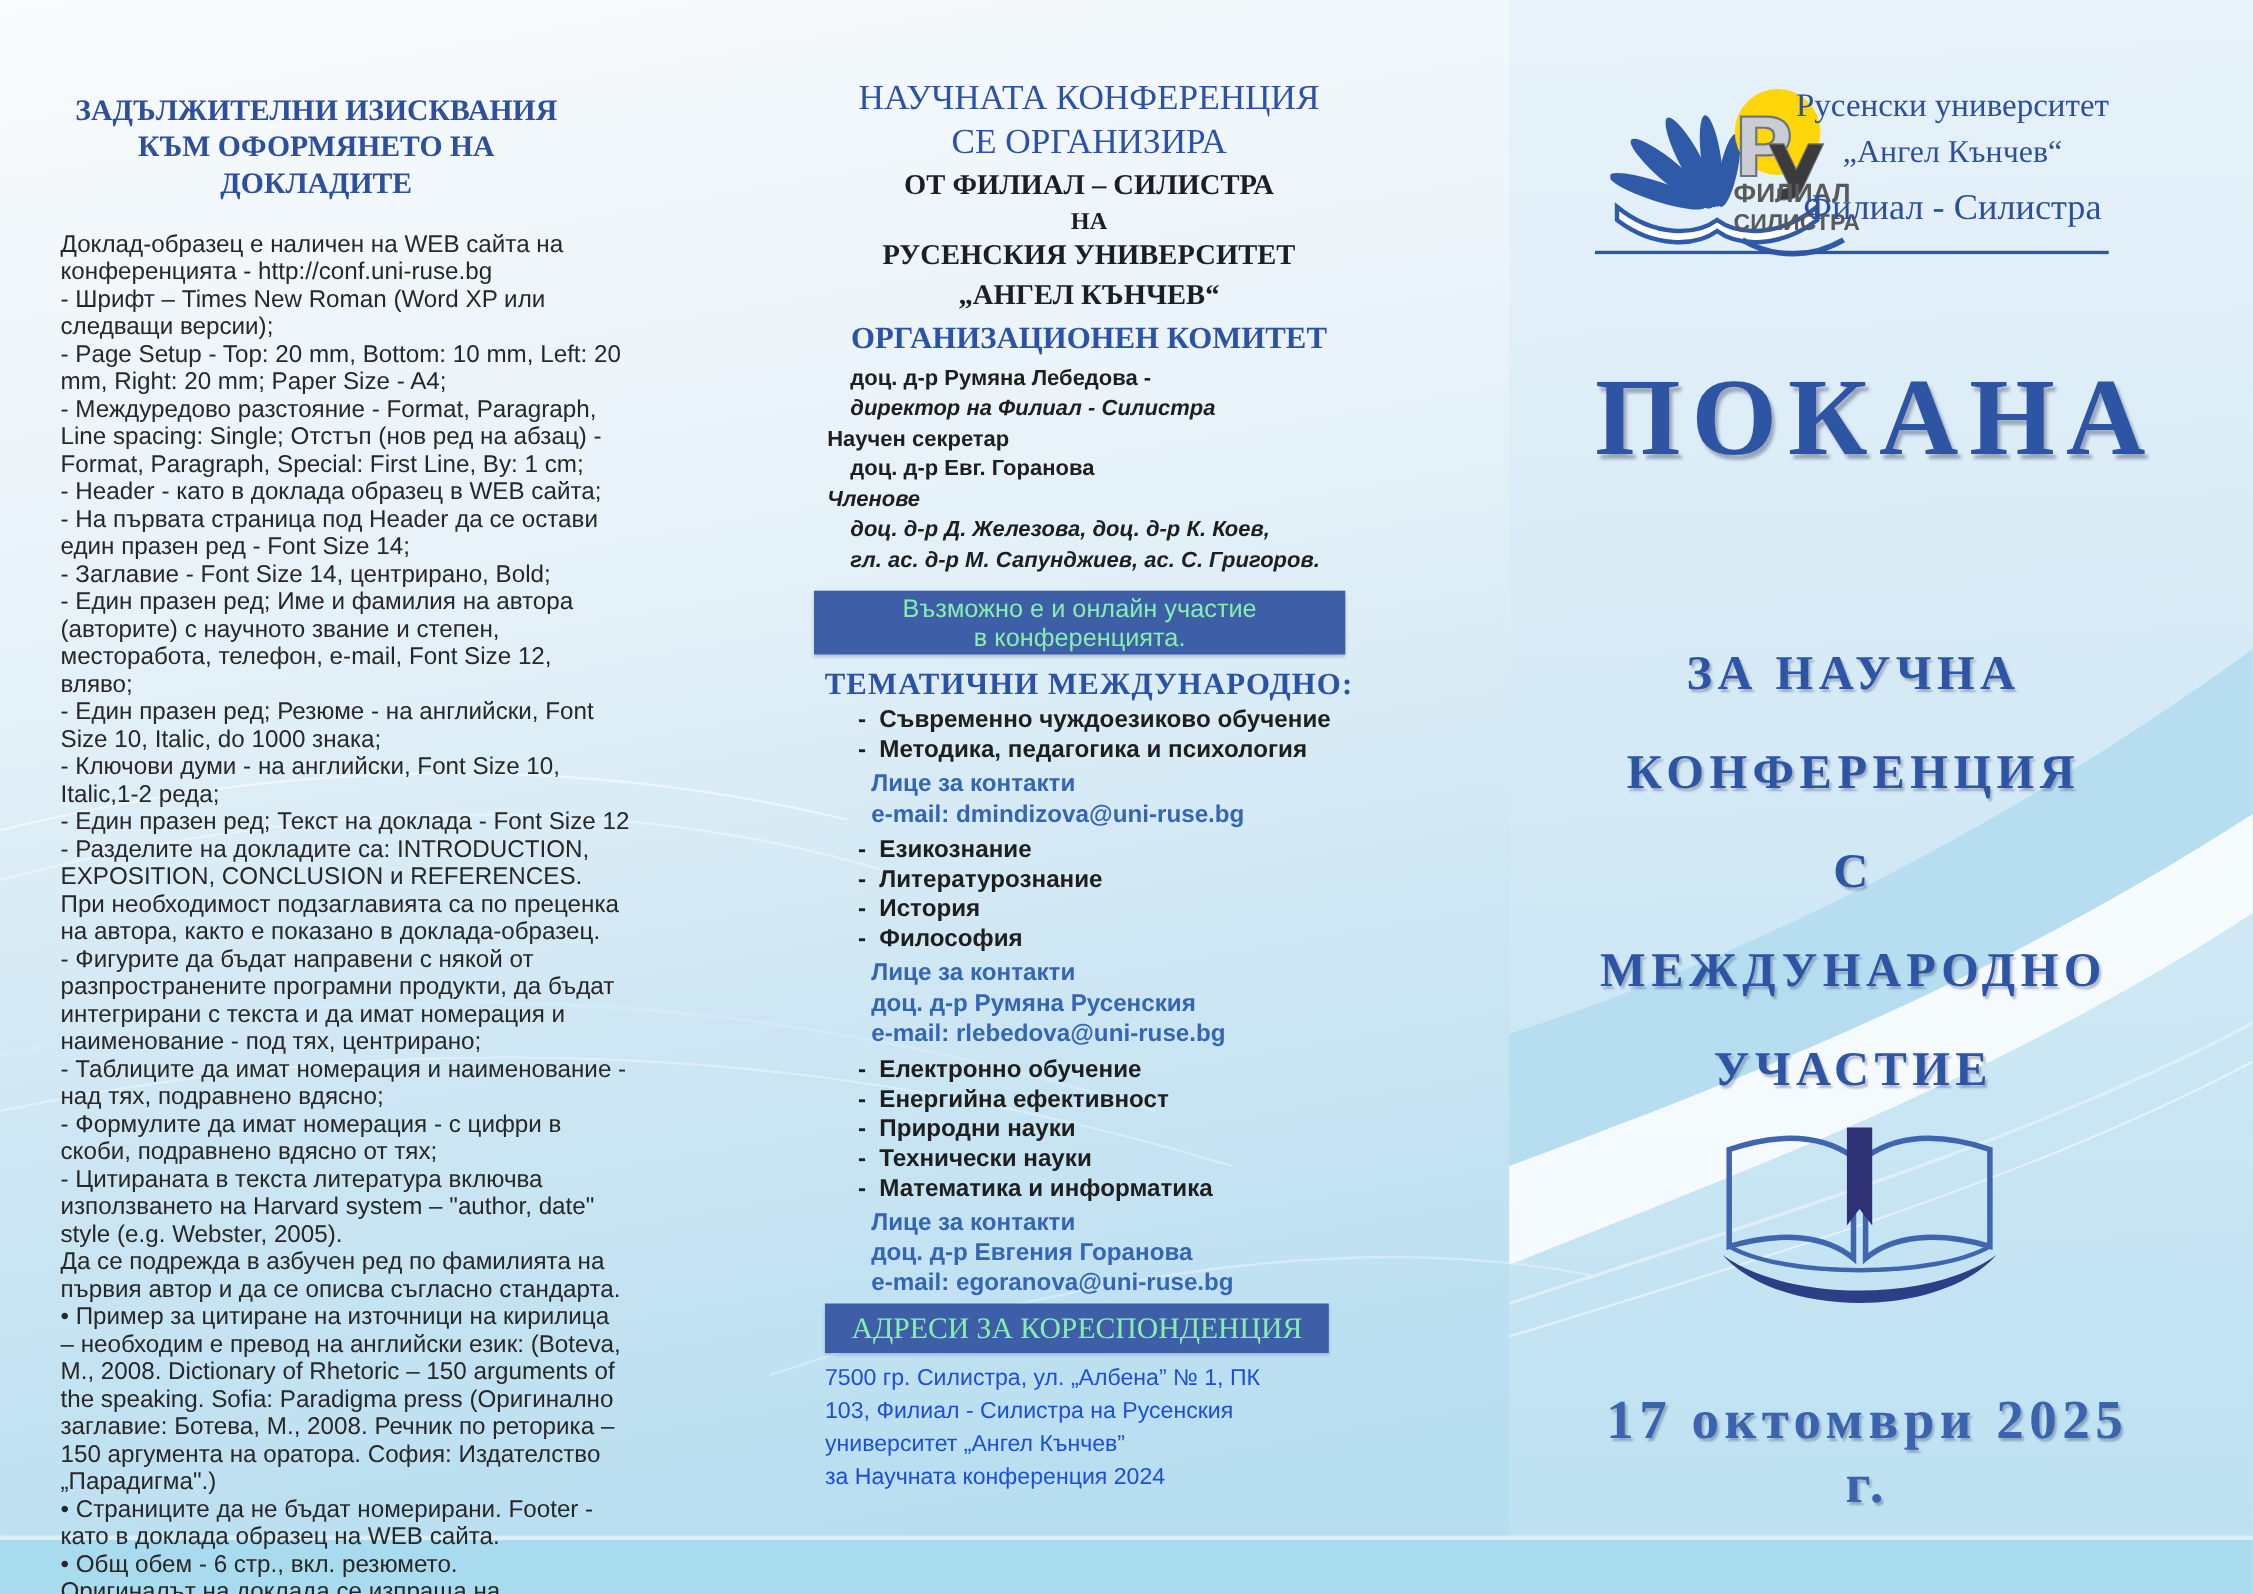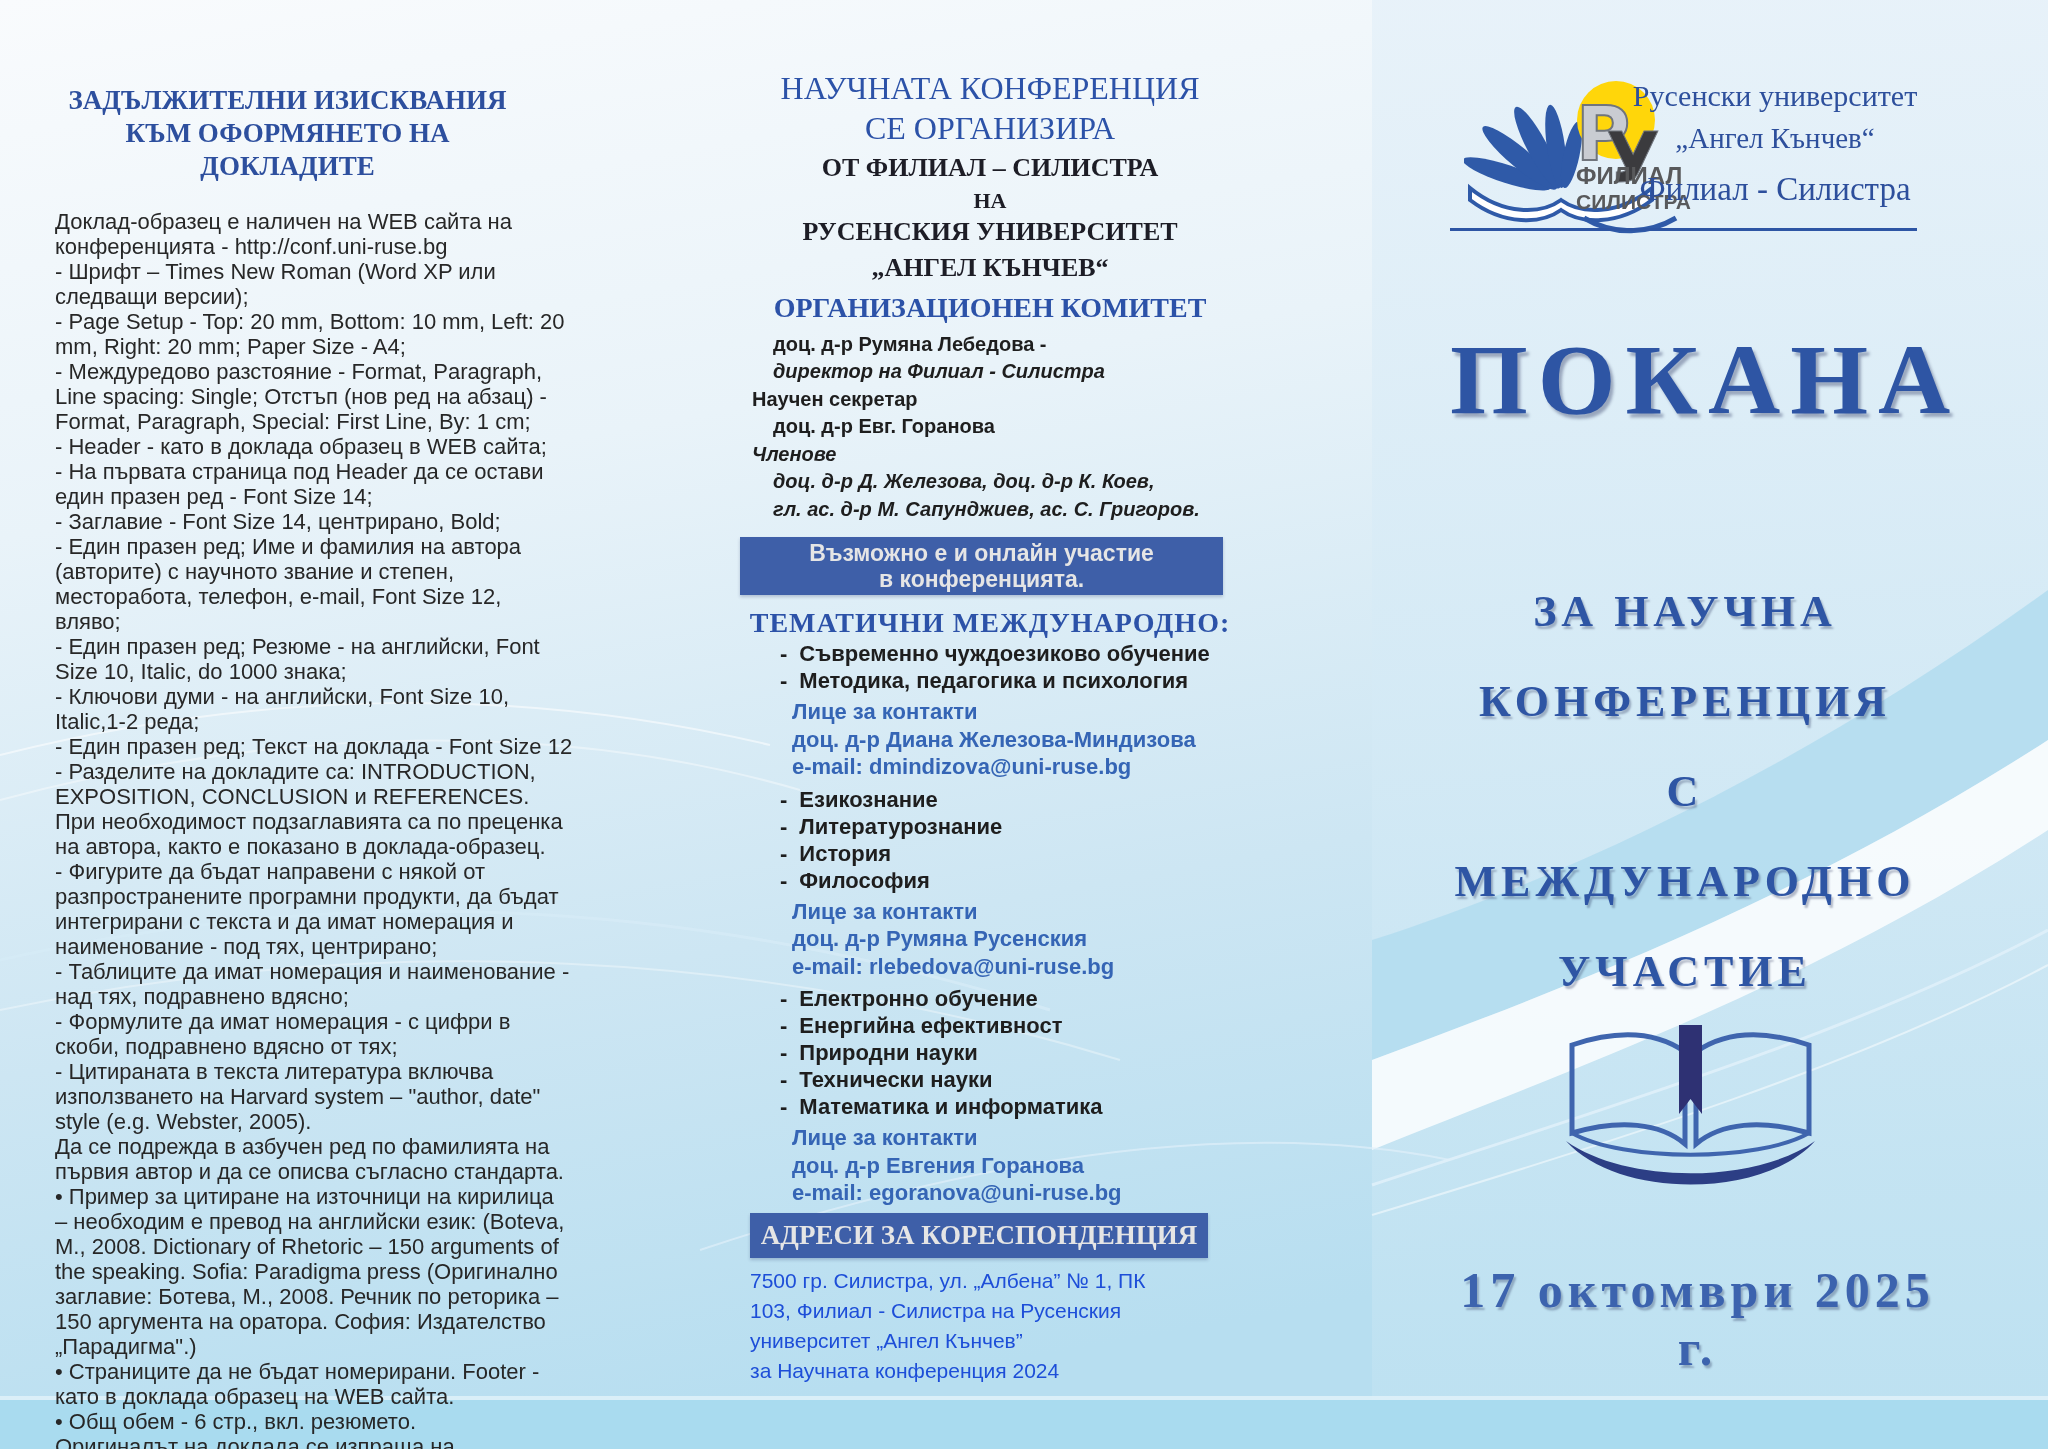--- a/index.html
+++ b/index.html
@@ -22,22 +22,22 @@
     font-size:32px;line-height:1.25;color:#2c52a8;}
   .mid-t2{margin-top:4px;text-align:center;font-weight:700;font-size:26px;line-height:1.26;color:#1d1d26;}
   .mid-t3{margin-top:2px;text-align:center;font-weight:700;font-size:22px;line-height:1.26;color:#1d1d26;}
   .mid-t4{margin-top:2px;text-align:center;font-weight:700;font-size:26px;line-height:1.26;color:#1d1d26;}
   .mid-t5{margin-top:3px;text-align:center;font-weight:700;font-size:26px;line-height:1.26;color:#1d1d26;}
   .mid-t6{margin-top:5px;text-align:center;font-weight:700;font-size:28px;line-height:1.25;color:#2c52a8;}
   .committee{margin-top:6px;font-size:20px;line-height:27.5px;font-weight:700;color:#1e1e1e;}
   .committee .line{padding-left:12px;}
   .committee .ind{padding-left:33px;}
   .committee .ital{font-style:italic;}
-  .banner{margin-top:14px;background:#3e5fa8;color:#e5e5e5;text-align:center;
-    font-weight:700;box-shadow:0 2px 3px rgba(40,60,110,.25);}
+  .banner{margin-top:14px;background:#3e5fa8;color:#86efac;text-align:center;
+    font-weight:400;box-shadow:0 2px 3px rgba(40,60,110,.25);}
   .banner-online{width:463px;padding:3px 10px;font-size:23px;line-height:26px;}
   .topics-title{margin-top:10px;text-align:center;font-weight:700;font-size:28px;
     line-height:35px;color:#2c52a8;letter-spacing:1px;}
   .topic{padding-left:40px;display:flex;gap:12px;font-size:22px;line-height:27px;
     font-weight:700;color:#1e1e1e;}
   .tgap{margin-top:5px;}
   .contact{padding-left:52px;margin-top:4px;margin-bottom:5px;font-size:22px;
     line-height:27.5px;font-weight:700;color:#3565b5;}
   .banner-address{width:438px;margin-left:10px;margin-top:6px;padding:6px 10px;
     font-family:"Liberation Serif","DejaVu Serif",serif;font-size:27px;line-height:33px;}
@@ -191,21 +191,20 @@
         <span>-</span>
         <span>Съвременно чуждоезиково обучение</span>
       </div>
       <div class="topic">
         <span>-</span>
         <span>Методика, педагогика и психология</span>
       </div>
     </div>
     <div class="contact">
       <div>Лице за контакти</div>
-      <div>доц. д-р Диана Железова-Миндизова</div>
       <div>e-mail: dmindizova@uni-ruse.bg</div>
     </div>
 
     <div class="tgap">
       <div class="topic">
         <span>-</span>
         <span>Езикознание</span>
       </div>
       <div class="topic">
         <span>-</span>

